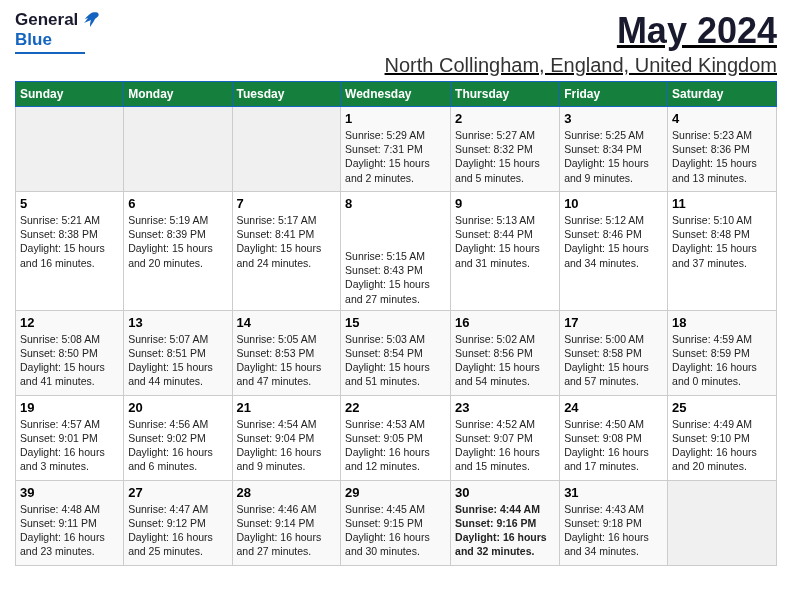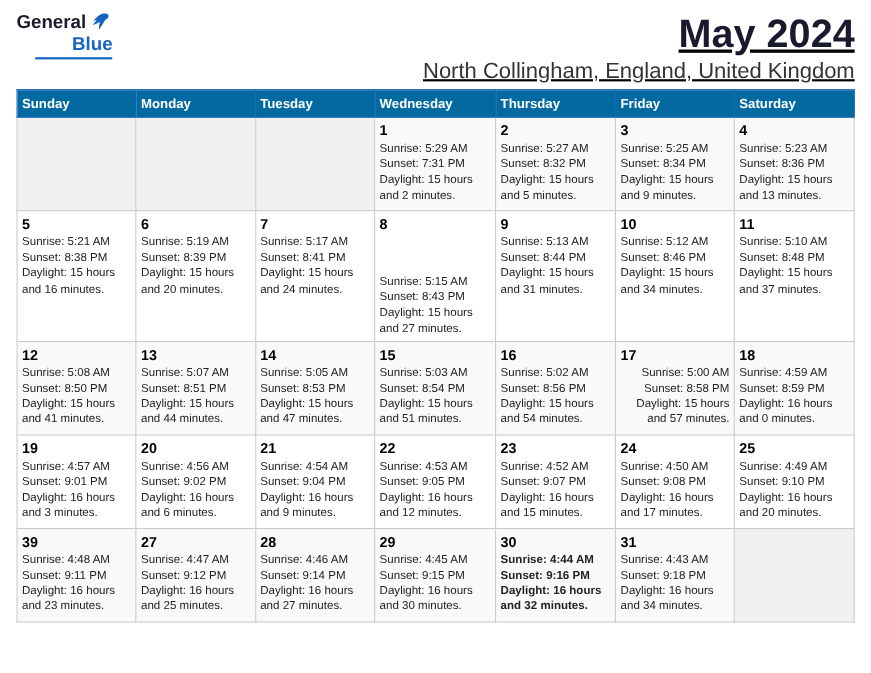--- a/index.html
+++ b/index.html
@@ -12,21 +12,21 @@
     }
     .header {
       display: flex;
       justify-content: space-between;
       align-items: flex-start;
       margin-bottom: 4px;
     }
     .logo {
       display: flex;
       flex-direction: column;
-      align-items: flex-end;
+      align-items: flex-start;
     }
     .logo-line {
       display: flex;
       align-items: center;
     }
     .logo-divider {
       width: 70px;
       height: 2px;
       background: #1565C0;
       margin-top: 2px;
@@ -44,21 +44,21 @@
       font-size: 20px;
       color: #333;
       margin-top: 2px;
     }
     table {
       width: 100%;
       border-collapse: collapse;
       font-size: 11px;
     }
     thead tr th {
-      background: #0369a1;
+      background: #15803d;
       color: #fff;
       padding: 5px 4px;
       text-align: left;
       font-size: 12px;
       font-weight: bold;
       border: 1px solid #1565C0;
     }
     tbody tr td {
       border: 1px solid #ccc;
       vertical-align: top;
@@ -238,21 +238,21 @@
         </td>
         <td>
           <span class="day-num">16</span>
           <div class="day-info" style="white-space: pre-line;">Sunrise: 5:02 AM
 Sunset: 8:56 PM
 Daylight: 15 hours
 and 54 minutes.</div>
         </td>
         <td>
           <span class="day-num">17</span>
-          <div class="day-info" style="white-space: pre-line; text-align: right;">Sunrise: 5:00 AM
+          <div class="day-info" style="white-space: pre-line;">Sunrise: 5:00 AM
 Sunset: 8:58 PM
 Daylight: 15 hours
 and 57 minutes.</div>
         </td>
         <td>
           <span class="day-num">18</span>
           <div class="day-info" style="white-space: pre-line;">Sunrise: 4:59 AM
 Sunset: 8:59 PM
 Daylight: 16 hours
 and 0 minutes.</div>

